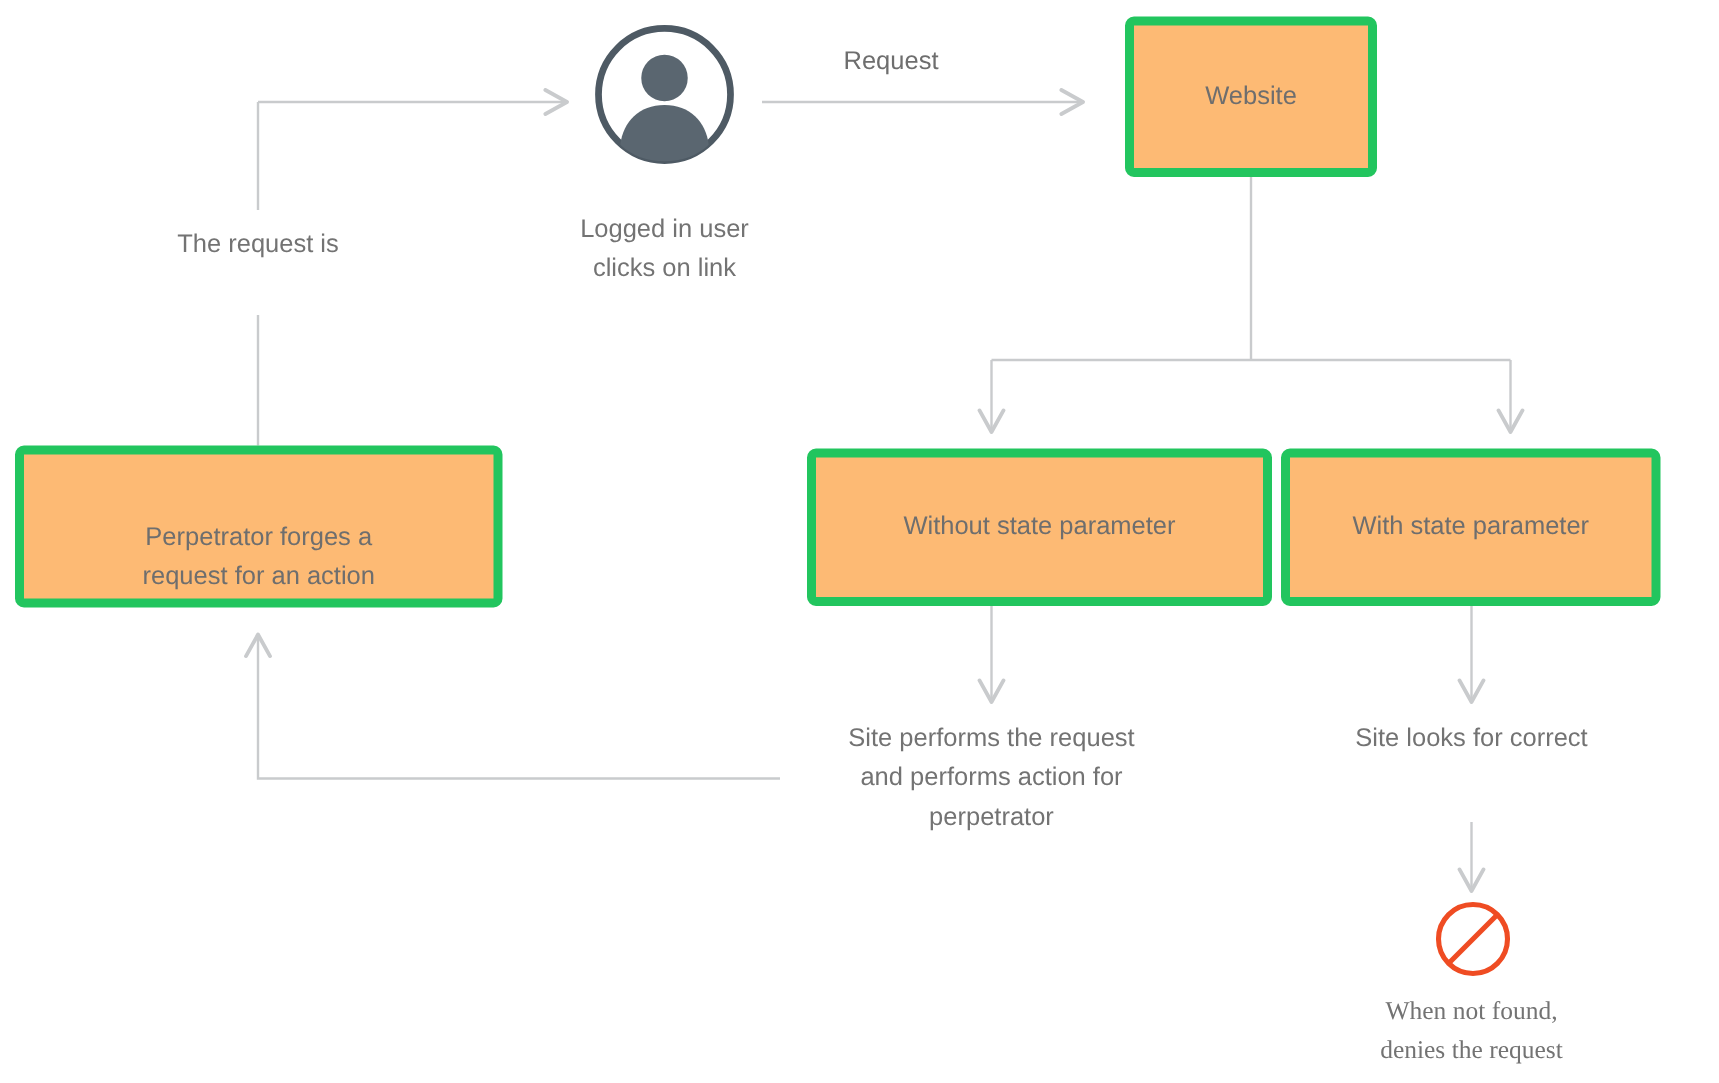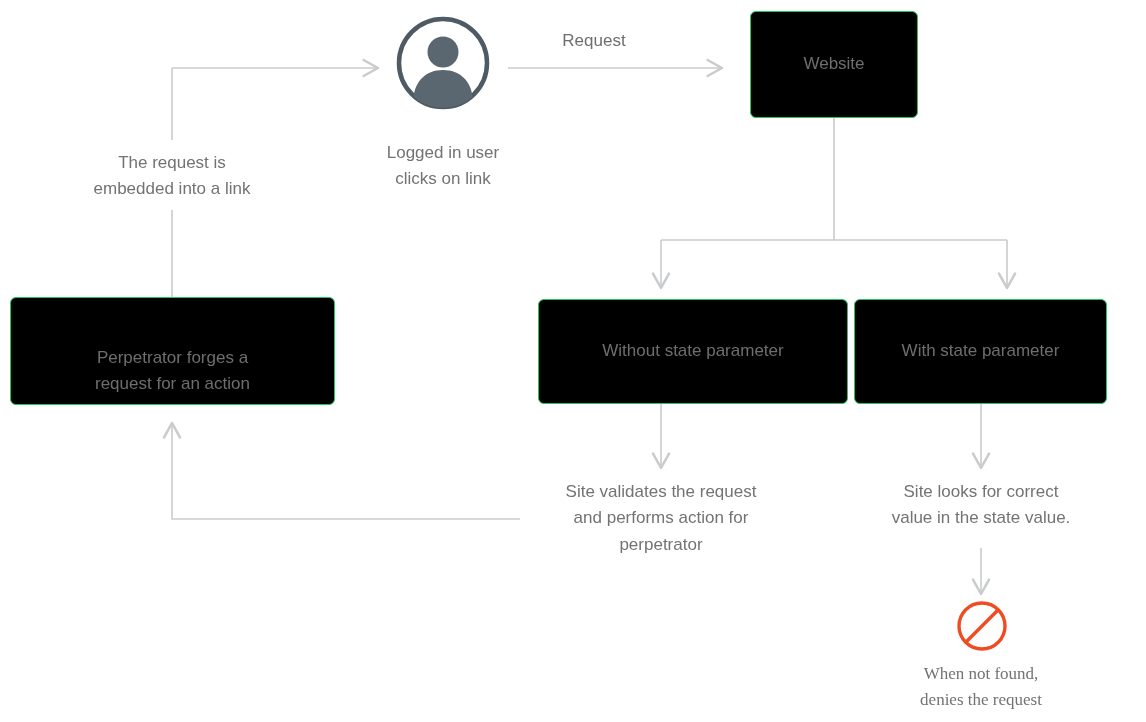--- a/index.html
+++ b/index.html
@@ -25,22 +25,22 @@
     position: absolute;
     left: 0;
     top: 0;
     width: 1146px;
     height: 722px;
     pointer-events: none;
   }
   .node-box {
     position: absolute;
     box-sizing: border-box;
-    background: #000000;
-    border: 1px solid #22c55e;
+    background: #fdba74;
+    border: 6px solid #22c55e;
     border-radius: 6px;
     display: flex;
     align-items: center;
     justify-content: center;
     text-align: center;
     color: #6e6e6e;
     font-size: 17px;
     line-height: 1.55;
     padding: 6px 14px;
     font-weight: 400;
@@ -142,32 +142,30 @@
     <span>Request</span>
   </div>
 
   <div class="caption" style="left:343px; top:140px; width:200px;">
     <div>Logged in user</div>
     <div>clicks on link</div>
   </div>
 
   <div class="caption" style="left:52px; top:150px; width:240px;">
     <div>The request is</div>
-    <div>embedded into a link</div>
   </div>
 
   <div class="caption" style="left:521px; top:479px; width:280px;">
-    <div>Site validates the request</div>
+    <div>Site performs the request</div>
     <div>and performs action for</div>
     <div>perpetrator</div>
   </div>
 
   <div class="caption" style="left:857px; top:479px; width:248px;">
     <div>Site looks for correct</div>
-    <div>value in the state value.</div>
   </div>
 
   <div class="caption" style="left:869px; top:661px; width:224px;font-family:Liberation Serif, serif;">
     <div>When not found,</div>
     <div>denies the request</div>
   </div>
 
 </div>
 
 </body></html>

